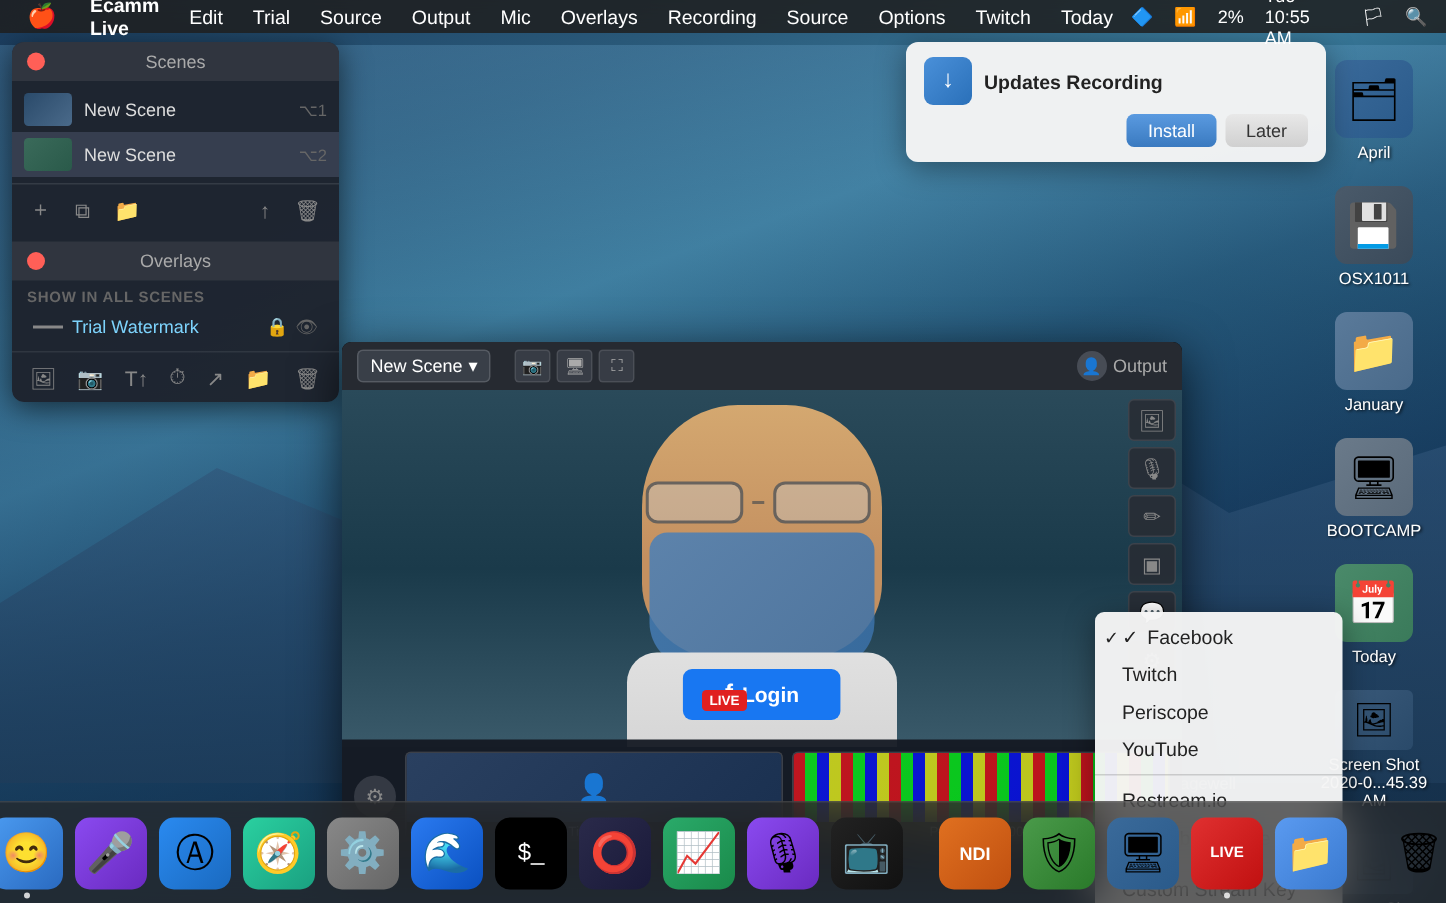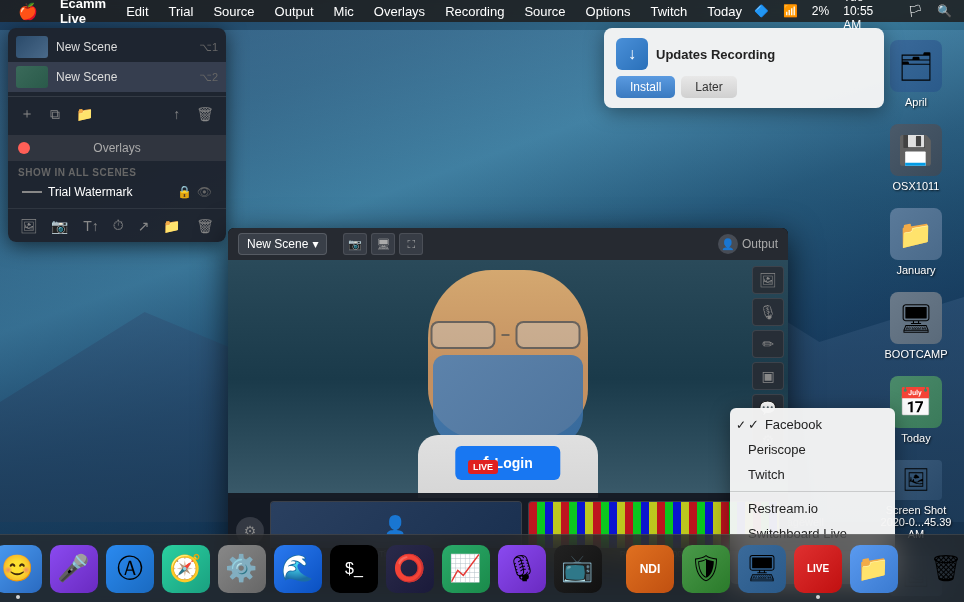--- a/index.html
+++ b/index.html
@@ -221,21 +221,21 @@
       padding: 3px 4px;
       gap: 6px;
     }
     .overlay-line {
       width: 20px;
       height: 2px;
       background: #888;
       flex-shrink: 0;
     }
     .overlay-name {
-      color: #ffffff;
+      color: #7dd3fc;
       font-size: 12px;
       flex: 1;
     }
     .overlay-icons {
       display: flex;
       gap: 4px;
       color: #666;
       font-size: 12px;
     }
     .overlay-actions {
@@ -485,20 +485,21 @@
       color: white;
       font-size: 16px;
       flex-shrink: 0;
     }
     .notif-content { flex: 1; }
     .notif-title { font-size: 13px; font-weight: 600; color: #222; }
     .notif-text { font-size: 11px; color: #555; line-height: 1.3; }
     .notif-actions {
       display: flex;
       gap: 6px;
+      justify-content: flex-end;
     }
     .notif-btn {
       padding: 4px 14px;
       border-radius: 5px;
       font-size: 12px;
       font-weight: 500;
       cursor: pointer;
       border: none;
     }
     .notif-btn-install {
@@ -651,20 +652,24 @@
     <div class="desktop-icon-img" style="background:linear-gradient(135deg,#3a5a7a,#2a4a6a);width:52px;height:40px;border-radius:4px">
       <span style="font-size:22px">🖼</span>
     </div>
     <span class="desktop-icon-label">Screen Shot
 2020-0...45.36 AM</span>
   </div>
 </div>
 
 <div class="ecamm-panel">
 
+  <div class="panel-header">
+    <button class="panel-close-btn"></button>
+    <span class="panel-title">Scenes</span>
+  </div>
 
   <div class="scene-list">
     <div class="scene-item">
       <div class="scene-thumb"></div>
       <span class="scene-name">New Scene</span>
       <span class="scene-shortcut">⌥1</span>
     </div>
     <div class="scene-item active">
       <div class="scene-thumb" style="background:linear-gradient(135deg,#3a6a5a,#2a5a4a)"></div>
       <span class="scene-name">New Scene</span>
@@ -797,24 +802,27 @@
     <button class="notif-btn notif-btn-later">Later</button>
   </div>
 </div>
 
 <div class="dropdown-menu">
   <div class="dropdown-item selected">
     <span>✓</span>
     <span>Facebook</span>
   </div>
   <div class="dropdown-item">
+    <span>Twitch</span>
+  </div>
+  <div class="dropdown-item">
     <span>Periscope</span>
   </div>
   <div class="dropdown-item">
-    <span>Twitch</span>
+    <span>YouTube</span>
   </div>
   <div class="dropdown-separator"></div>
   <div class="dropdown-item">
     <span>Restream.io</span>
   </div>
   <div class="dropdown-item">
     <span>Switchboard Live</span>
   </div>
   <div class="dropdown-separator"></div>
   <div class="dropdown-item">

